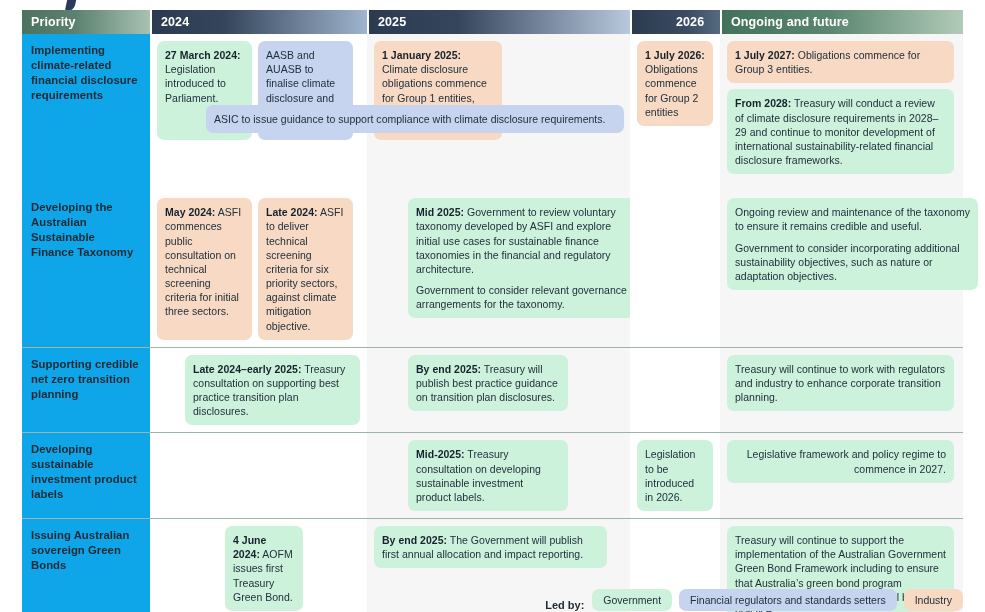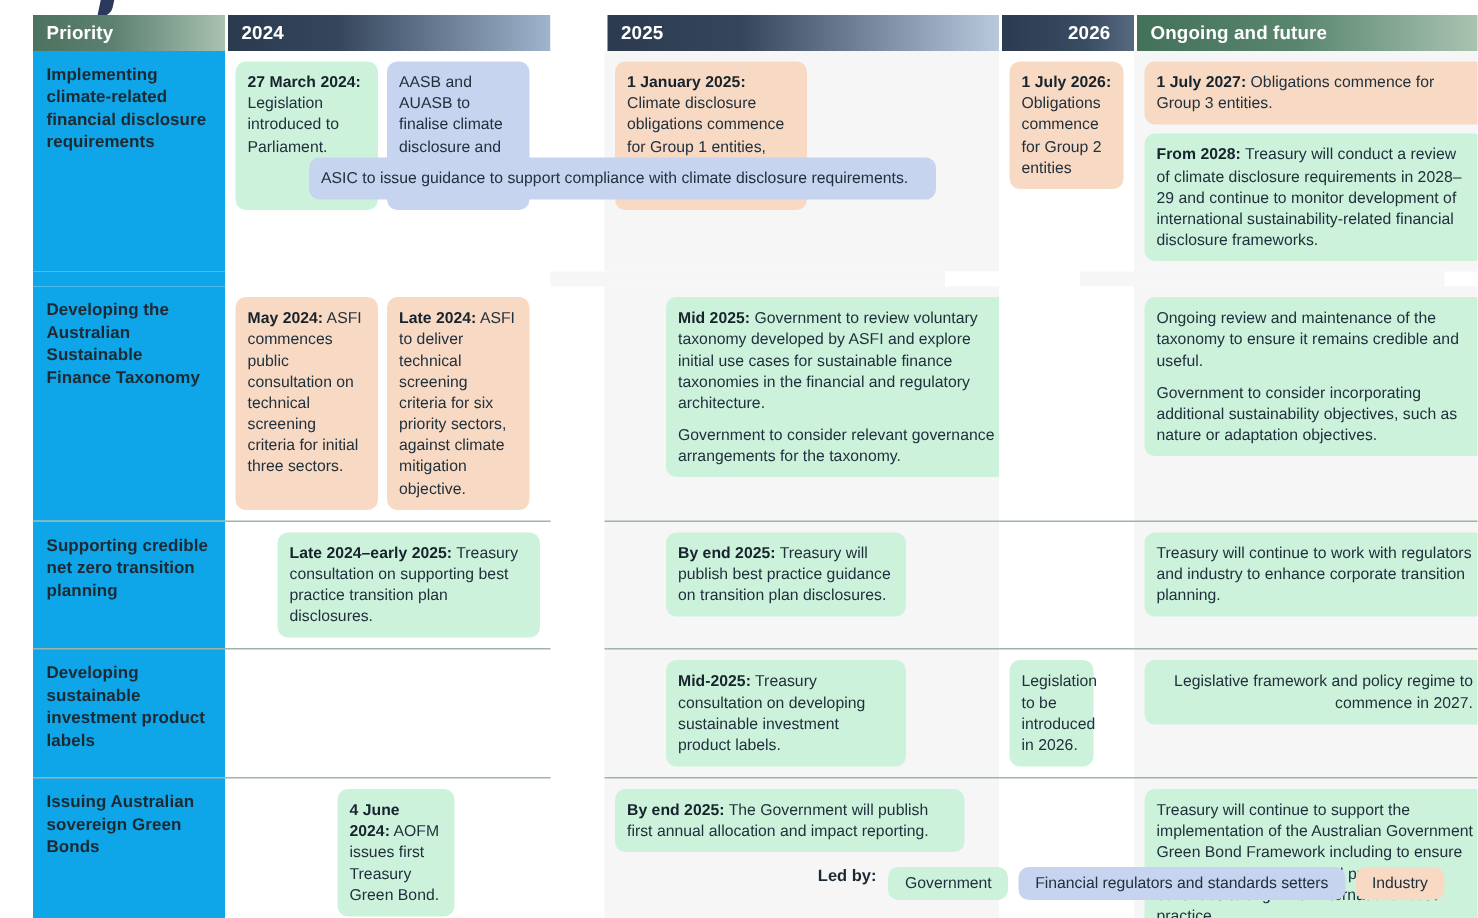--- a/index.html
+++ b/index.html
@@ -28,21 +28,21 @@
   
   .table {
     position: absolute;
     left: 22px; top: 10px;
     width: 941px;
   }
   .row { display: flex; align-items: stretch; }
 
   .c-prio  { width: 128px; flex: 0 0 128px; }
   .c-2024  { width: 217px; flex: 0 0 217px; }
-  .c-2025  { width: 263px; flex: 0 0 263px; margin-left: 36px; }
+  .c-2025  { width: 263px; flex: 0 0 263px; }
   .c-2026  { width: 90px;  flex: 0 0 90px;  }
   .c-ong   { width: 243px; flex: 0 0 243px; }
 
   
   .hrow { height: 24px; }
   .hcell {
     color: #ffffff;
     font-weight: bold;
     font-size: 12.5px;
     letter-spacing: .1px;
@@ -96,22 +96,22 @@
   .chip b { font-weight: bold; color: #16222c; }
   .chip p { margin: 0; }
   .chip p + p { margin-top: 7px; }
   .chip.green  { background: #cdf2dc; }
   .chip.blue   { background: #c6d4ef; }
   .chip.orange { background: #f8d9c3; }
 
   
   .legend {
     position: absolute;
-    right: 22px; bottom: 12px;
-    display: flex; align-items: flex-start; gap: 7px;
+    right: 22px; bottom: 1px;
+    display: flex; align-items: flex-end; gap: 7px;
   }
   .legend-label {
     font-size: 11px; font-weight: bold; color: #1d2a33;
     margin-right: 1px;
   }
   .legend-chip {
     font-size: 10.5px; color: #20303c;
     padding: 5px 11px; border-radius: 7px;
   }
 </style>
@@ -203,21 +203,21 @@
                 <p><b>Mid 2025:</b> Government to review voluntary taxonomy developed by ASFI and explore initial use cases for sustainable finance taxonomies in the financial and regulatory architecture.</p>
                 <p>Government to consider relevant governance arrangements for the taxonomy.</p>
               </div>
             </div>
           </div>
           <div class="cell c-2026">
             <div class="chips col"></div>
           </div>
           <div class="cell c-ong">
             <div class="chips col">
-              <div class="chip green" style="width: 227px;">
+              <div class="chip green" style="width: 251px;">
                 <p>Ongoing review and maintenance of the taxonomy to ensure it remains credible and useful.</p>
                 <p>Government to consider incorporating additional sustainability objectives, such as nature or adaptation objectives.</p>
               </div>
             </div>
           </div>
         </div>
         <div class="row brow">
           <div class="cell c-prio">
             <div class="prio-label">Supporting credible net zero transition planning</div>
           </div>
@@ -255,21 +255,21 @@
           </div>
           <div class="cell c-2025">
             <div class="chips col" style="padding-left: 34px;">
               <div class="chip green" style="width: 160px;">
                 <p><b>Mid-2025:</b> Treasury consultation on developing sustainable investment product labels.</p>
               </div>
             </div>
           </div>
           <div class="cell c-2026">
             <div class="chips col">
-              <div class="chip green" style="width: 56px;">
+              <div class="chip green" style="width: 76px;">
                 <p>Legislation to be introduced in 2026.</p>
               </div>
             </div>
           </div>
           <div class="cell c-ong">
             <div class="chips col">
               <div class="chip green" style="width: 227px; text-align: right;">
                 <p>Legislative framework and policy regime to commence in 2027.</p>
               </div>
             </div>

